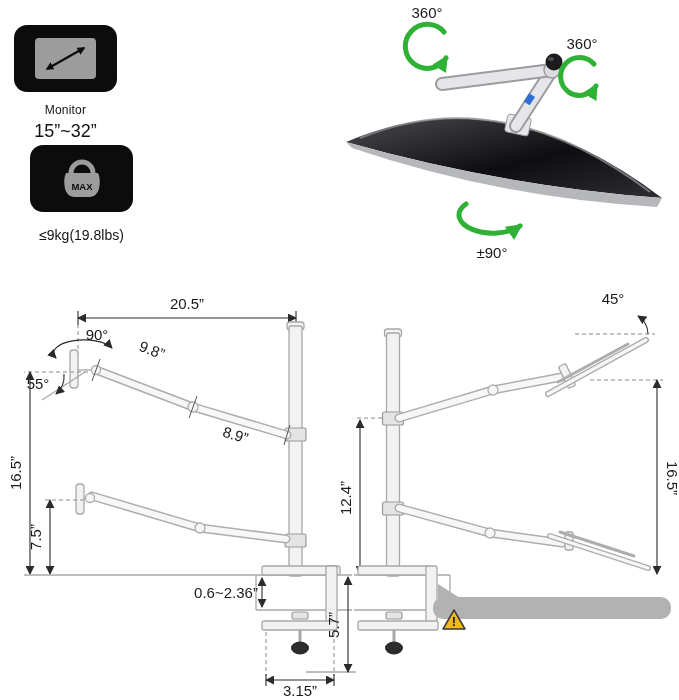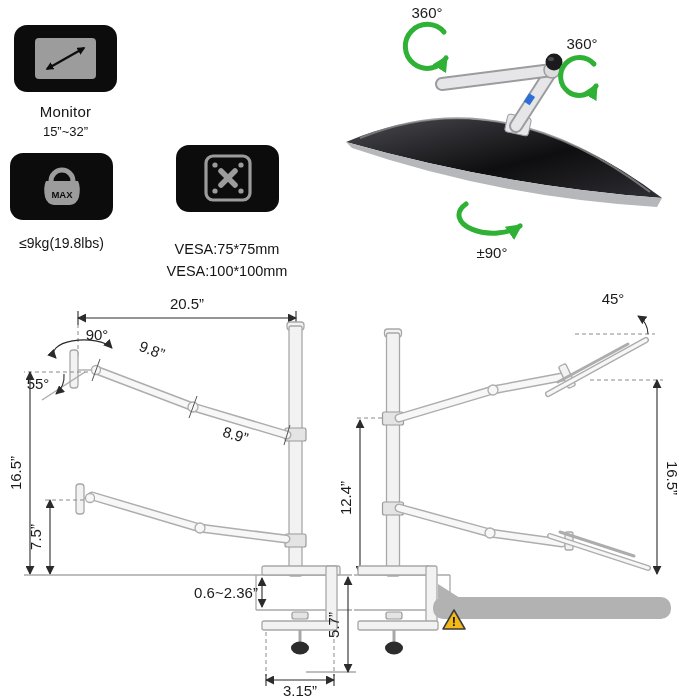--- a/index.html
+++ b/index.html
@@ -5,26 +5,26 @@
   html,body{margin:0;padding:0;background:#fff;}
   .canvas{
     position:relative;width:679px;height:700px;background:#ffffff;overflow:hidden;
     font-family:"Liberation Sans","DejaVu Sans",sans-serif;color:#141414;
   }
   
   .specs{position:absolute;left:0;top:0;width:330px;height:290px;}
   .spec{position:absolute;text-align:center;}
   .spec-monitor{left:14px;top:25px;width:103px;}
   .spec-laptop{left:175px;top:25px;width:103px;}
-  .spec-weight{left:4px;top:145px;width:115px;margin-top:8px;}
+  .spec-weight{left:24px;top:145px;width:115px;}
   .spec-vesa{left:161px;top:145px;width:132px;}
   .badge{width:103px;height:67px;background:#0c0c0c;border-radius:13px;margin:0 auto;position:relative;}
   .badge svg{position:absolute;left:0;top:0;}
-  .spec-title{font-size:15px;font-weight:500;margin-top:11px;letter-spacing:.2px;}
-  .spec-sub{font-size:13px;margin-top:4px;}
+  .spec-title{font-size:12px;font-weight:500;margin-top:11px;letter-spacing:.2px;}
+  .spec-sub{font-size:18px;margin-top:4px;}
   .spec-weight .spec-sub{margin-top:15px;font-size:14px;}
   .spec-vesa .vesa-lines{margin-top:27px;font-size:14.5px;line-height:1.5;}
   
   .hero-svg{position:absolute;left:330px;top:0;}
   .diagram-svg{position:absolute;left:0;top:288px;}
   .dtxt{font:15px "Liberation Sans","DejaVu Sans",sans-serif;fill:#1b1b1b;}
   .dim{stroke:#2b2b2b;stroke-width:1.1;fill:none;}
   .ext{stroke:#8a8a8a;stroke-width:1;stroke-dasharray:4 3;fill:none;}
   .thin{stroke:#a8a8a8;stroke-width:1.3;fill:none;}
   .tick{stroke:#555;stroke-width:1;fill:none;}
@@ -96,37 +96,20 @@
       <div class="badge">
         <svg width="103" height="67" viewBox="0 0 103 67">
           <path d="M 41 28 A 11 11 0 0 1 63 28" fill="none" stroke="#9c9c9c" stroke-width="5"></path>
           <path d="M 36 28 L 68 28 Q 71 34 69 44 Q 67 51 60 52 L 44 52 Q 37 51 35 44 Q 33 34 36 28 Z" fill="#9c9c9c"></path>
           <text x="52" y="45" text-anchor="middle" font-size="9.5" font-weight="bold" fill="#0c0c0c">MAX</text>
         </svg>
       </div>
       <div class="spec-sub">≤9kg(19.8lbs)</div>
     </div>
 
-    <div class="spec spec-vesa">
-      <div class="badge">
-        <svg width="103" height="67" viewBox="0 0 103 67">
-          <rect x="30" y="11" width="44" height="44" rx="7" fill="none" stroke="#9c9c9c" stroke-width="3.2"></rect>
-          <circle cx="39" cy="20" r="2.6" fill="#9c9c9c"></circle>
-            <circle cx="65" cy="20" r="2.6" fill="#9c9c9c"></circle>
-          <circle cx="39" cy="46" r="2.6" fill="#9c9c9c"></circle>
-            <circle cx="65" cy="46" r="2.6" fill="#9c9c9c"></circle>
-          <line x1="45" y1="26" x2="59" y2="40" stroke="#9c9c9c" stroke-width="5.5" stroke-linecap="round"></line>
-          <line x1="59" y1="26" x2="45" y2="40" stroke="#9c9c9c" stroke-width="5.5" stroke-linecap="round"></line>
-        </svg>
-      </div>
-      <div class="vesa-lines">
-        <div>VESA:75*75mm</div>
-        <div>VESA:100*100mm</div>
-      </div>
-    </div>
   </section>
 
   <svg class="hero-svg" width="349" height="285" viewBox="0 0 349 285">
 
     <g>
       <path d="M 16 142 Q 172 76 332 198 Q 172 186 16 142 Z" fill="url(#gmon)"></path>
       <path d="M 16 142 Q 172 186 332 198 L 327 207 Q 170 198 22 148 Z" fill="#b6b7bb"></path>
       <path d="M 30 138 Q 172 80 320 192" stroke="#87878c" stroke-width="2" fill="none" opacity="0.8"></path>
     </g>
 

